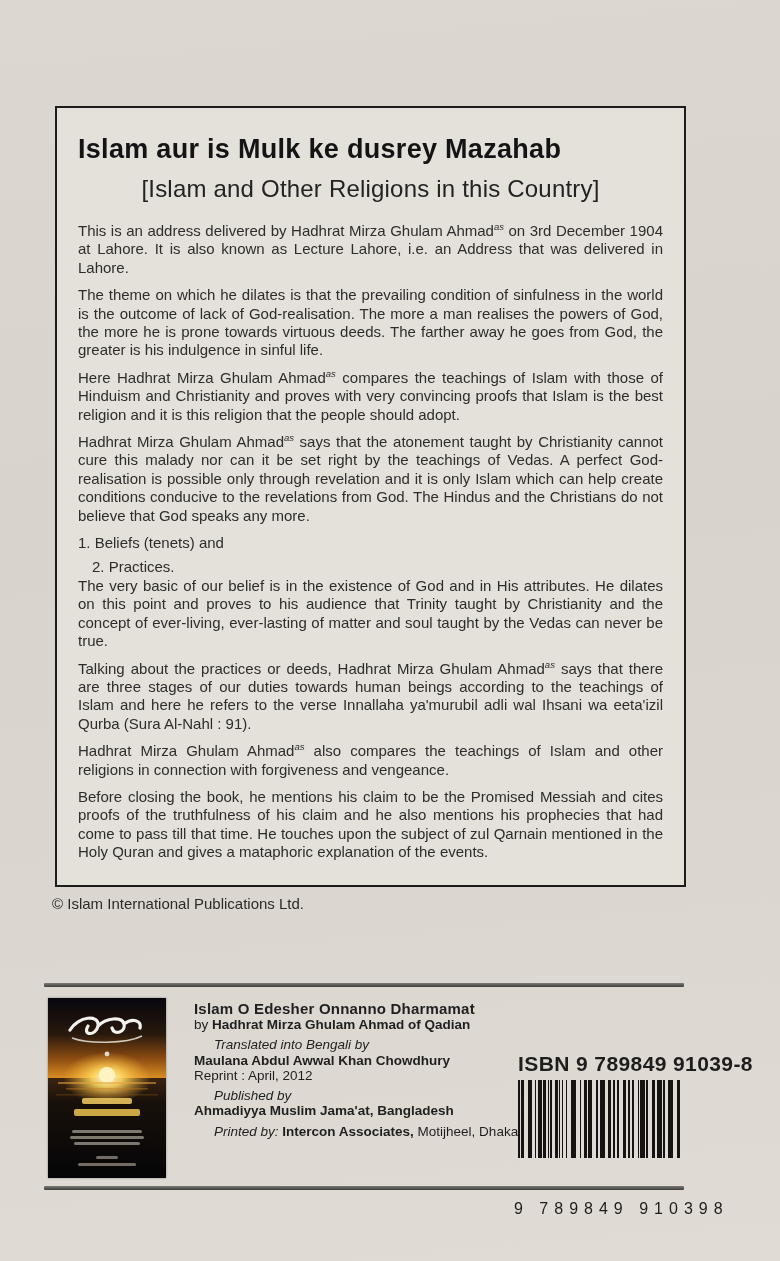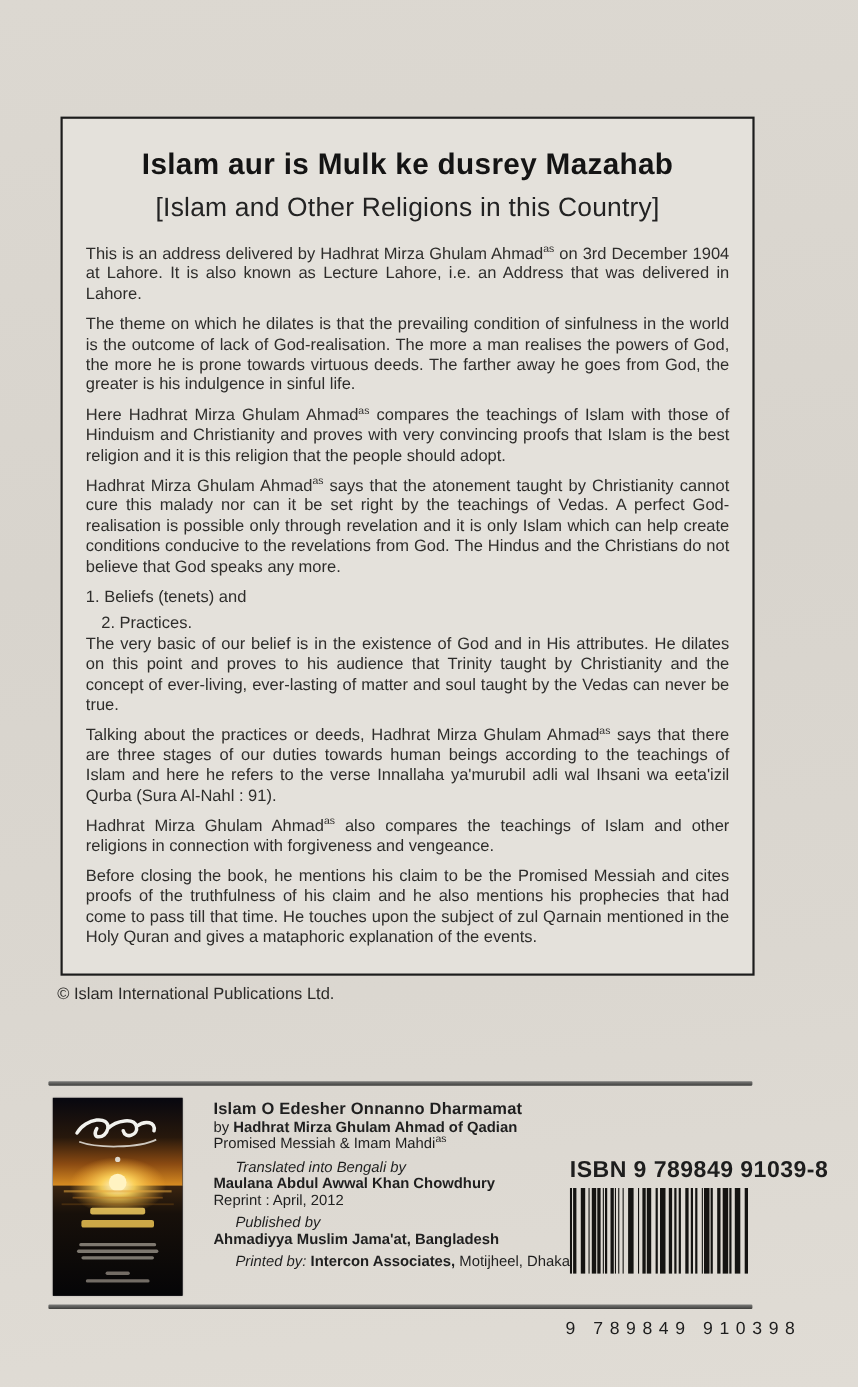--- a/index.html
+++ b/index.html
@@ -15,39 +15,39 @@
   
   .desc-box{
     position:absolute;left:55px;top:106px;width:631px;height:781px;
     box-sizing:border-box;
     border:2px solid #1c1c1c;
     background:#e4e1db;
     padding:22px 21px 0 21px;
   }
   .desc-title{
     margin:4px 0 10px 0;
-    text-align:center;
+    text-align:left;
     font-size:27px;font-weight:bold;color:#141414;
     letter-spacing:.3px;
   }
   .desc-subtitle{
     margin:0 0 19px 0;
     text-align:center;
     font-size:24px;font-weight:normal;color:#232323;
     letter-spacing:.2px;
   }
   .paragraphs p{
     margin:0 0 9px 0;
     font-size:15px;line-height:18.4px;
     text-align:justify;
     color:#2e2d2b;
   }
   .paragraphs p:nth-child(6){margin-bottom:1px;margin-left:14px;}
   .paragraphs p:nth-child(5){margin-bottom:5px;}
-  sup{font-size:9.5px;line-height:0;vertical-align:super;letter-spacing:0;}
+  sup{font-size:9.5px;line-height:0;vertical-align:super;letter-spacing:0;font-style:italic;}
   
   .copyright{
     position:absolute;left:52px;top:895px;
     font-size:15px;color:#2b2a28;
   }
   
   .rule{
     position:absolute;left:44px;width:640px;height:4px;
     background:linear-gradient(#7a7a78,#3e3e3c);
     border-radius:1px;
@@ -153,21 +153,20 @@
       <rect x="26" y="144" width="66" height="3" rx="1.5" fill="#9a938a" opacity="0.8"></rect>
       <rect x="48" y="158" width="22" height="3" rx="1.5" fill="#8d867d" opacity="0.8"></rect>
       <rect x="30" y="165" width="58" height="3" rx="1.5" fill="#8d867d" opacity="0.8"></rect>
     </svg>
   </div>
 
   <div class="pub-info">
     <div>
         <div class="pub-line title"><span class="s-bold">Islam O Edesher Onnanno Dharmamat</span></div>
         <div class="pub-line"><span class="s-regular">by </span><span class="s-bold">Hadhrat Mirza Ghulam Ahmad of Qadian</span></div>
-        <div class="pub-line"><span class="s-regular">Promised Messiah &amp; Imam Mahdi<sup>as</sup></span></div>
         <div class="pub-line gap"><span class="s-italic">Translated into Bengali by</span></div>
         <div class="pub-line"><span class="s-bold">Maulana Abdul Awwal Khan Chowdhury</span></div>
         <div class="pub-line"><span class="s-regular">Reprint : April, 2012</span></div>
         <div class="pub-line gap"><span class="s-italic">Published by</span></div>
         <div class="pub-line"><span class="s-bold">Ahmadiyya Muslim Jama'at, Bangladesh</span></div>
         <div class="pub-line gap"><span class="s-italic">Printed by: </span><span class="s-bold">Intercon Associates,</span><span class="s-regular"> Motijheel, Dhaka</span></div>
       </div>
   </div>
 
   <div class="isbn-label">ISBN 9 789849 91039-8</div>

